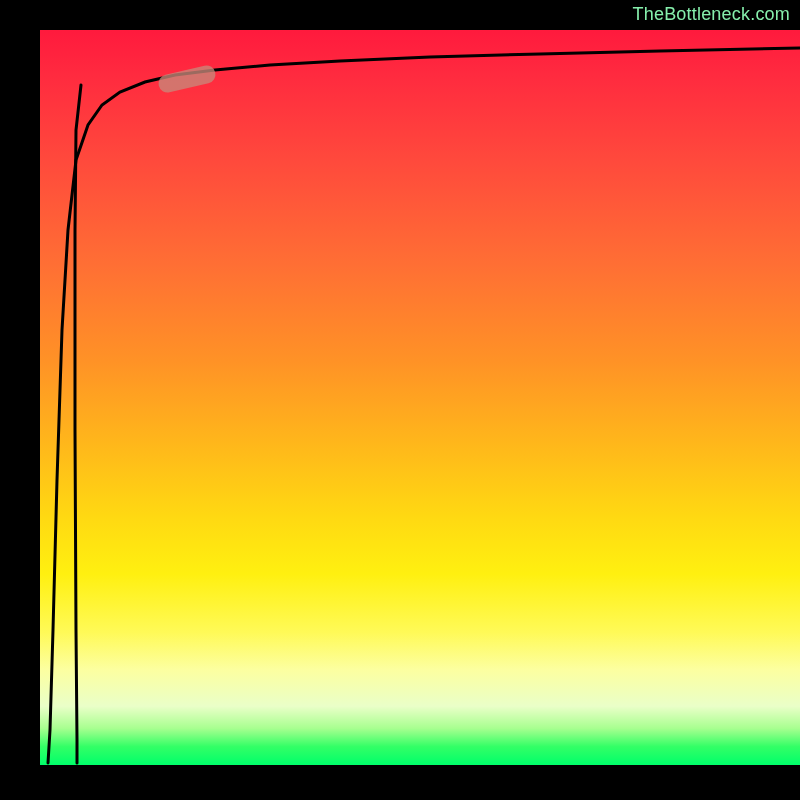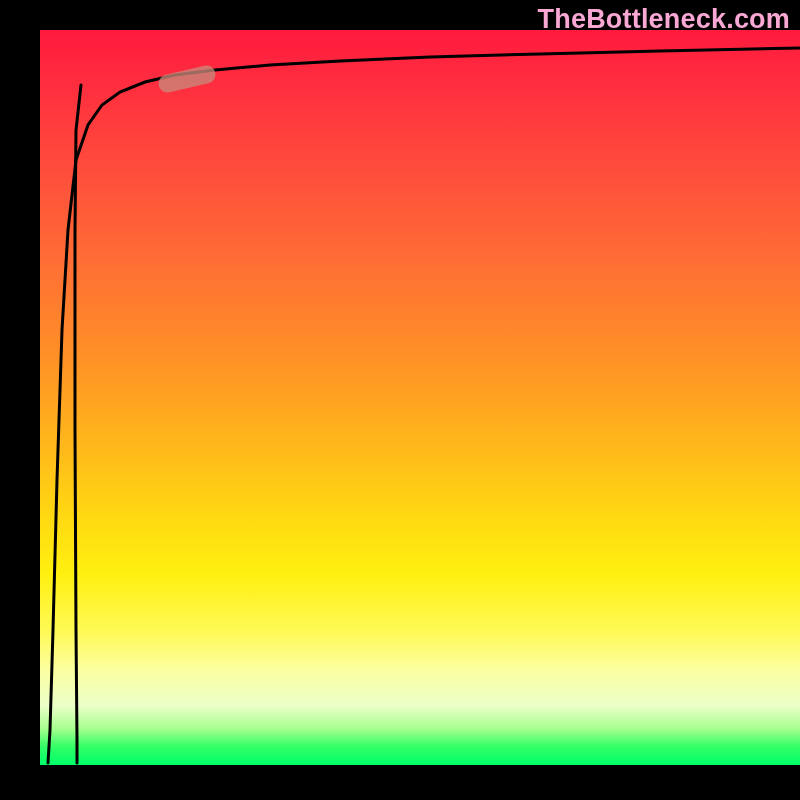--- a/index.html
+++ b/index.html
@@ -14,23 +14,23 @@
   .frame {
     position: relative;
     width: 800px;
     height: 800px;
     background: #000;
   }
   .watermark {
     position: absolute;
     top: 4px;
     right: 10px;
-    color: #f9a8d4;
-    font-size: 27px;
-    font-weight: 700;
+    color: #86efac;
+    font-size: 18px;
+    font-weight: 400;
     letter-spacing: 0.2px;
     z-index: 5;
   }
   .plot-area {
     position: absolute;
     left: 40px;
     top: 30px;
     width: 760px;
     height: 735px;
     overflow: hidden;

